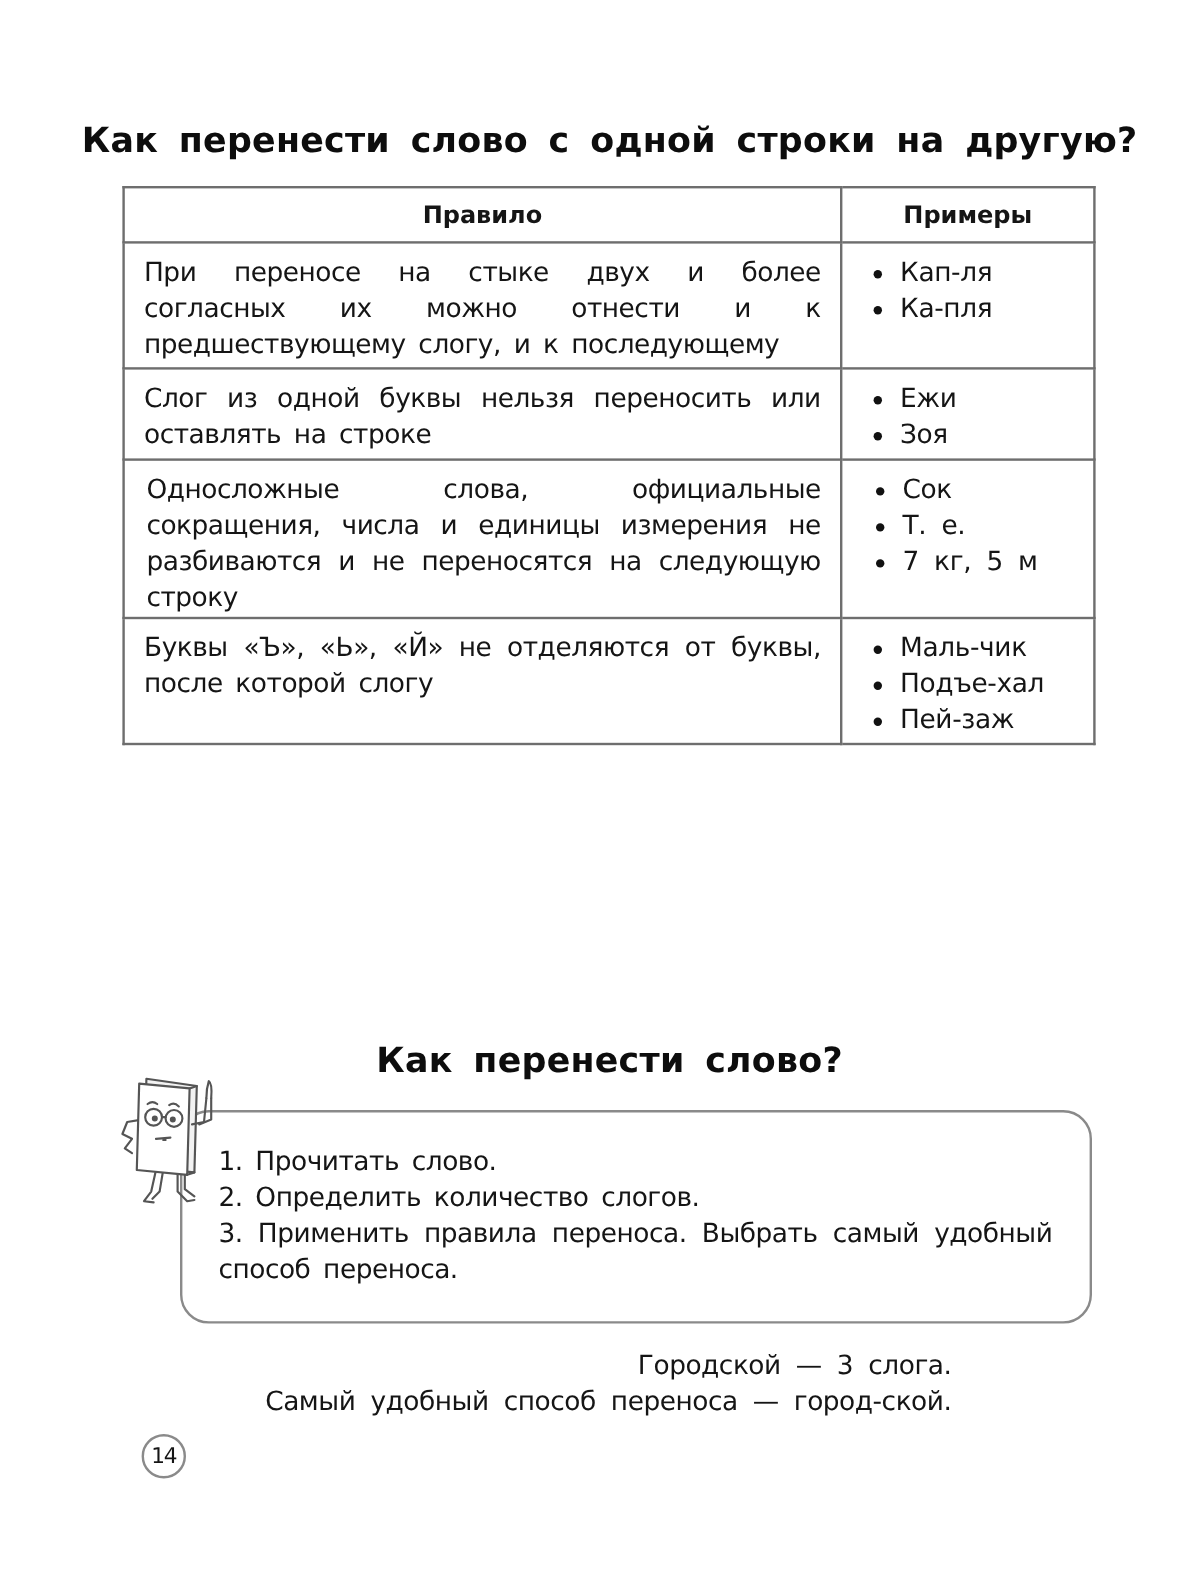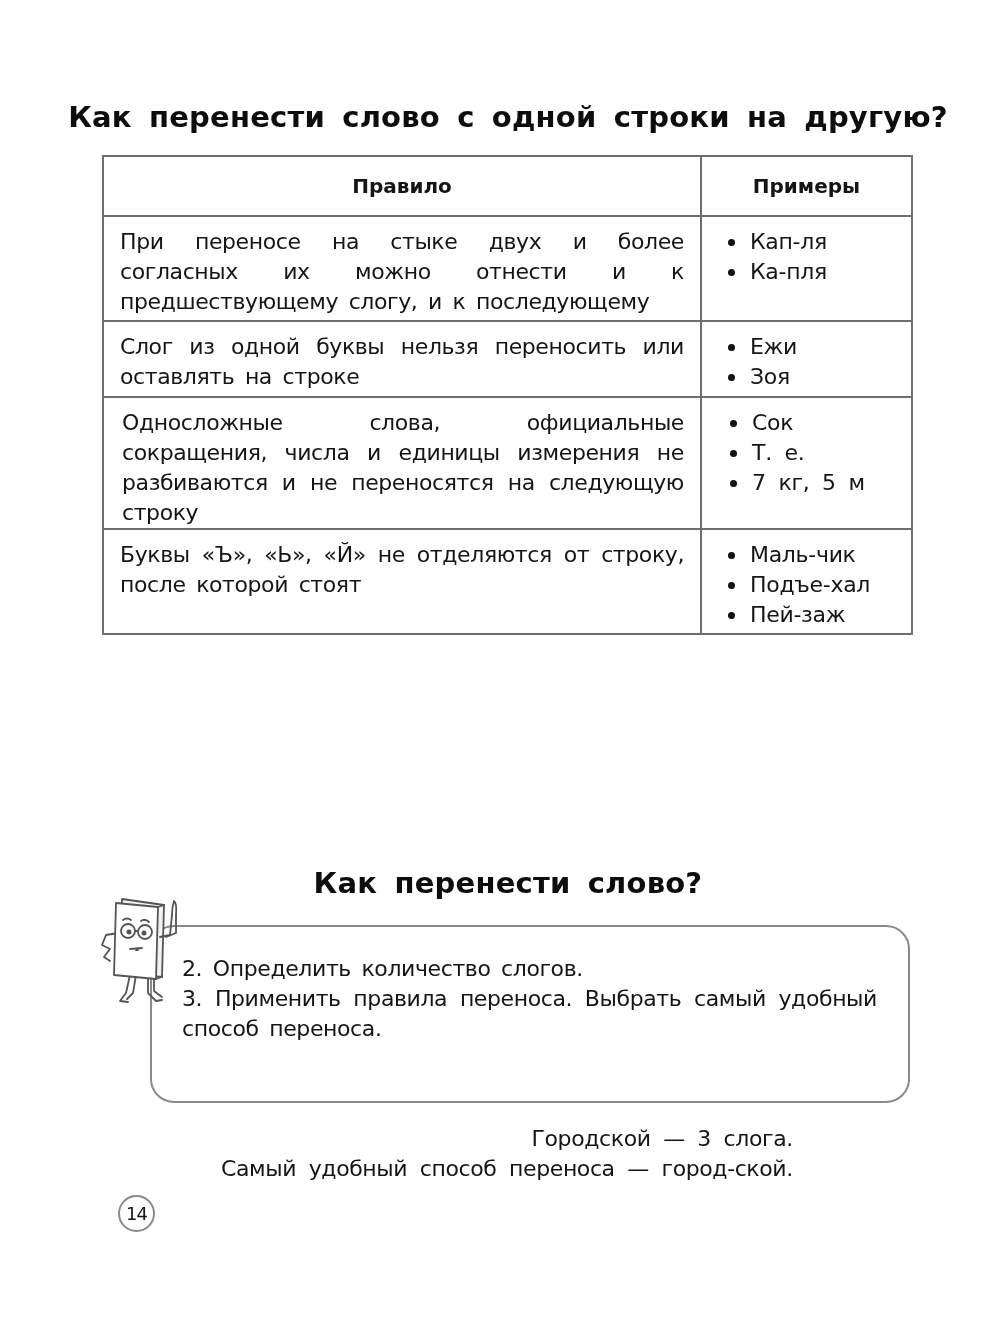--- a/index.html
+++ b/index.html
@@ -17,21 +17,21 @@
     table.rules {
       position: absolute; left: 102px; top: 155px; width: 809px;
       border-collapse: collapse; table-layout: fixed;
     }
     table.rules td, table.rules th {
       border: 2px solid #6e6e6e; vertical-align: top;
       font-family: "DejaVu Sans", sans-serif; font-weight: normal;
       font-size: 22px; line-height: 30px; color: #151515;
     }
     table.rules th {
-      height: 60px; vertical-align: middle; text-align: center;
+      height: 46px; vertical-align: middle; text-align: center;
       font-weight: bold; font-size: 20px;
     }
     col.c-rule { width: 598px; }
     col.c-ex { width: 211px; }
     td.rule {
       padding: 10px 16px 0 16px; text-align: justify; text-align-last: left;
       word-spacing: 4px; letter-spacing: -0.4px;
     }
     td.ex { padding: 10px 10px 0 16px; letter-spacing: -0.3px; }
     td.ex ul { list-style: none; }
@@ -116,21 +116,21 @@
       <td class="rule">Односложные слова, официальные сокращения, числа и единицы измерения не разбиваются и не переносятся на следующую строку</td>
       <td class="ex">
         <ul>
           <li>Сок</li>
           <li>Т. е.</li>
           <li>7 кг, 5 м</li>
         </ul>
       </td>
     </tr>
     <tr class="r4">
-      <td class="rule">Буквы «Ъ», «Ь», «Й» не отделяются от строку, после которой стоят</td>
+      <td class="rule">Буквы «Ъ», «Ь», «Й» не отделяются от буквы, после которой слогу</td>
       <td class="ex">
         <ul>
           <li>Маль-чик</li>
           <li>Подъе-хал</li>
           <li>Пей-заж</li>
         </ul>
       </td>
     </tr>
   </tbody>
 </table>
@@ -167,20 +167,21 @@
 
     <path d="M27 27 Q31 24 35 27" fill="none"></path>
     <path d="M45 28 Q49 25 53 29" fill="none"></path>
 
     <path d="M34 56 L46 55" fill="none"></path>
     <path d="M40 57 L42 57" fill="none"></path>
   </g>
 </svg>
 
 <ol class="steps-list">
+  <li>1. Прочитать слово.</li>
   <li>2. Определить количество слогов.</li>
   <li>3. Применить правила переноса. Выбрать самый удобный способ переноса.</li>
 </ol>
 
 <div class="example-text">
   <div>Городской — 3 слога.</div>
   <div>Самый удобный способ переноса — город-ской.</div>
 </div>
 
 <div class="page-num">14</div>

